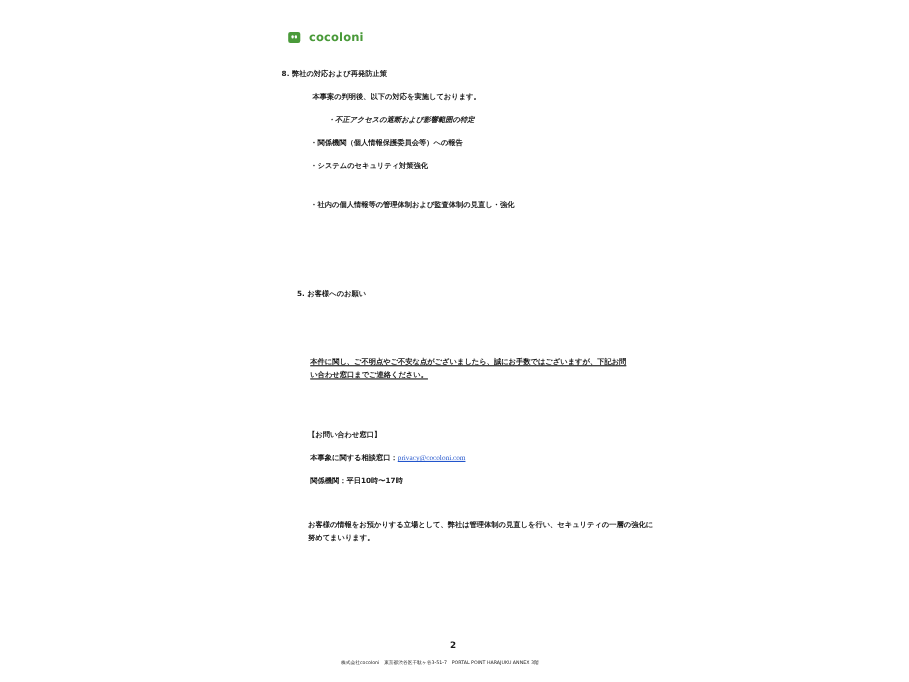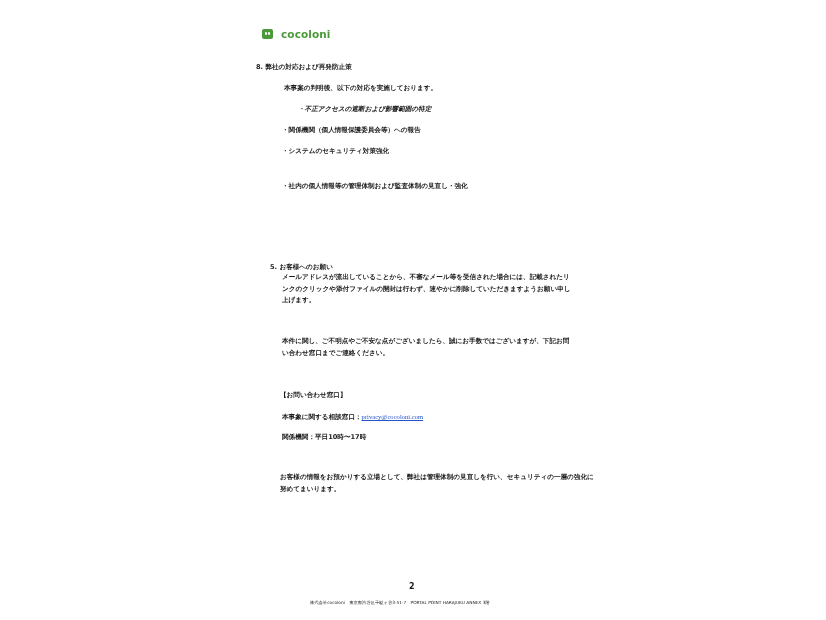--- a/index.html
+++ b/index.html
@@ -36,22 +36,21 @@
   </div>
 
   <div class="t" style="left:256px; top:62px;">8. 弊社の対応および再発防止策</div>
   <div class="t" style="left:284px; top:83px;">本事案の判明後、以下の対応を実施しております。</div>
   <div class="t" style="left:298px; top:104px;font-style:italic;">・不正アクセスの遮断および影響範囲の特定</div>
   <div class="t" style="left:282px; top:125px;">・関係機関（個人情報保護委員会等）への報告</div>
   <div class="t" style="left:282px; top:146px;">・システムのセキュリティ対策強化</div>
   <div class="t" style="left:282px; top:181px;">・社内の個人情報等の管理体制および監査体制の見直し・強化</div>
 
   <div class="t" style="left:256px; top:262px;margin-left:14px;">5. お客様へのお願い</div>
-  <div class="para" style="left:282px; top:272px; width:290px;">メールアドレスが流出していることから、不審なメール等を受信された場合には、記載されたリンクのクリックや添付ファイルの開封は行わず、速やかに削除していただきますようお願い申し上げます。</div>
-  <div class="para" style="left:282px; top:336px; width:290px;">本件に関し、ご不明点やご不安な点がございましたら、誠にお手数ではございますが、下記お問い合わせ窓口までご連絡ください。</div>
+  <div class="para" style="left:282px; top:324px; width:290px;text-decoration:underline;">本件に関し、ご不明点やご不安な点がございましたら、誠にお手数ではございますが、下記お問い合わせ窓口までご連絡ください。</div>
 
   <div class="t" style="left:280px; top:390px;">【お問い合わせ窓口】</div>
   <div class="t" style="left:282px; top:411px;">
     <span>本事象に関する相談窓口：</span><a class="link">privacy@cocoloni.com</a>
   </div>
   <div class="t" style="left:282px; top:432px;">関係機関：平日10時〜17時</div>
 
   <div class="para" style="left:256px; top:472px; width:316px;margin-left:24px;">お客様の情報をお預かりする立場として、弊社は管理体制の見直しを行い、セキュリティの一層の強化に努めてまいります。</div>
 
   <div class="pagenum">2</div>

